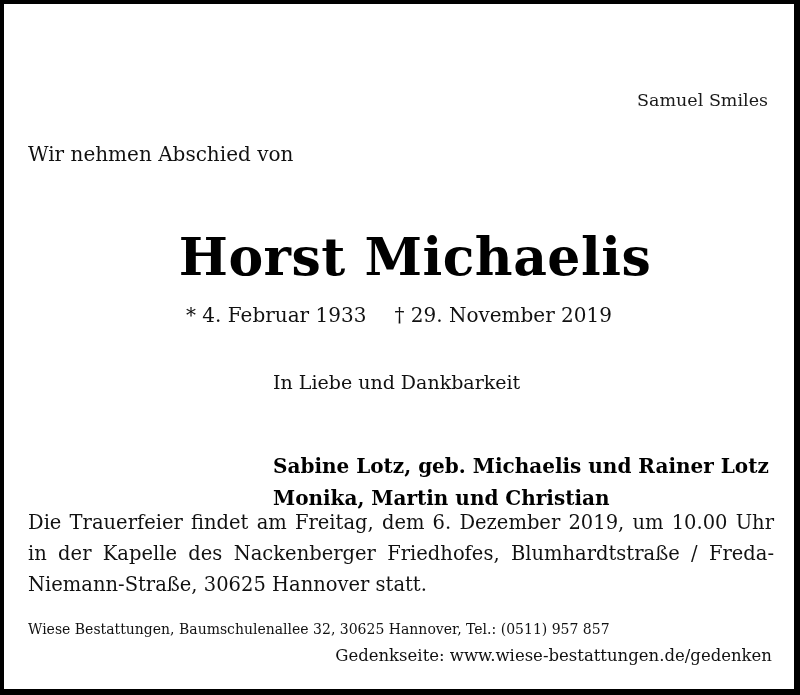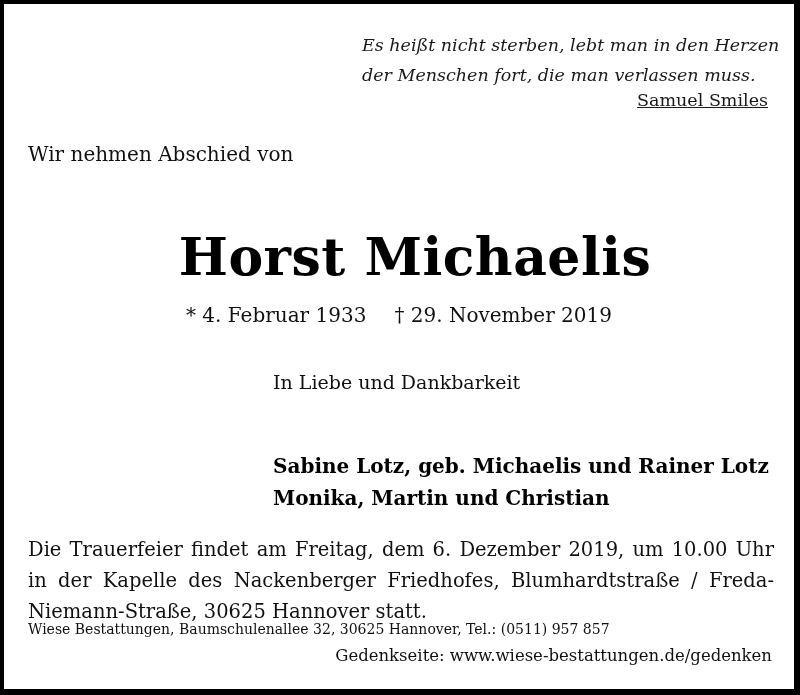--- a/index.html
+++ b/index.html
@@ -21,21 +21,20 @@
       left: 358px; top: 26px;
       font-style: italic;
       font-size: 17.5px;
       line-height: 30px;
       color: #1a1a1a;
     }
     .quote-author {
       right: 26px; top: 86px;
       font-size: 17.5px;
       color: #1a1a1a;
-      text-decoration: underline;
     }
     .intro {
       left: 24px; top: 138px;
       font-size: 20px;
       color: #111;
     }
     .name {
       left: 0; right: 0; top: 222px;
       text-align: center;
       font-weight: bold;
@@ -58,21 +57,21 @@
     }
     .family {
       left: 269px; top: 414px;
       font-weight: bold;
       font-size: 20px;
       line-height: 32px;
       color: #000;
       margin-top: 32px;
     }
     .ceremony {
-      left: 24px; top: 530px;
+      left: 24px; top: 503px;
       width: 746px;
       white-space: normal;
       font-size: 19.5px;
       line-height: 31px;
       text-align: justify;
       color: #111;
     }
     .ceremony .line { display: block; text-align: justify; text-align-last: justify; }
     .ceremony .line.last { text-align-last: left; }
     .footer1 {
@@ -84,24 +83,20 @@
       right: 22px; top: 642px;
       font-size: 16.5px;
       color: #111;
     }
   </style>
 </head>
 <body>
 
 <div class="frame">
 
-  <div class="abs quote">
-    <div>Es heißt nicht sterben, lebt man in den Herzen</div>
-    <div>der Menschen fort, die man verlassen muss.</div>
-  </div>
   <div class="abs quote-author">Samuel Smiles</div>
 
   <div class="abs intro">Wir nehmen Abschied von</div>
 
   <div class="abs name">Horst Michaelis</div>
 
   <div class="abs dates">
     <span>* 4. Februar 1933</span><span class="sep"></span><span>† 29. November 2019</span>
   </div>
 

